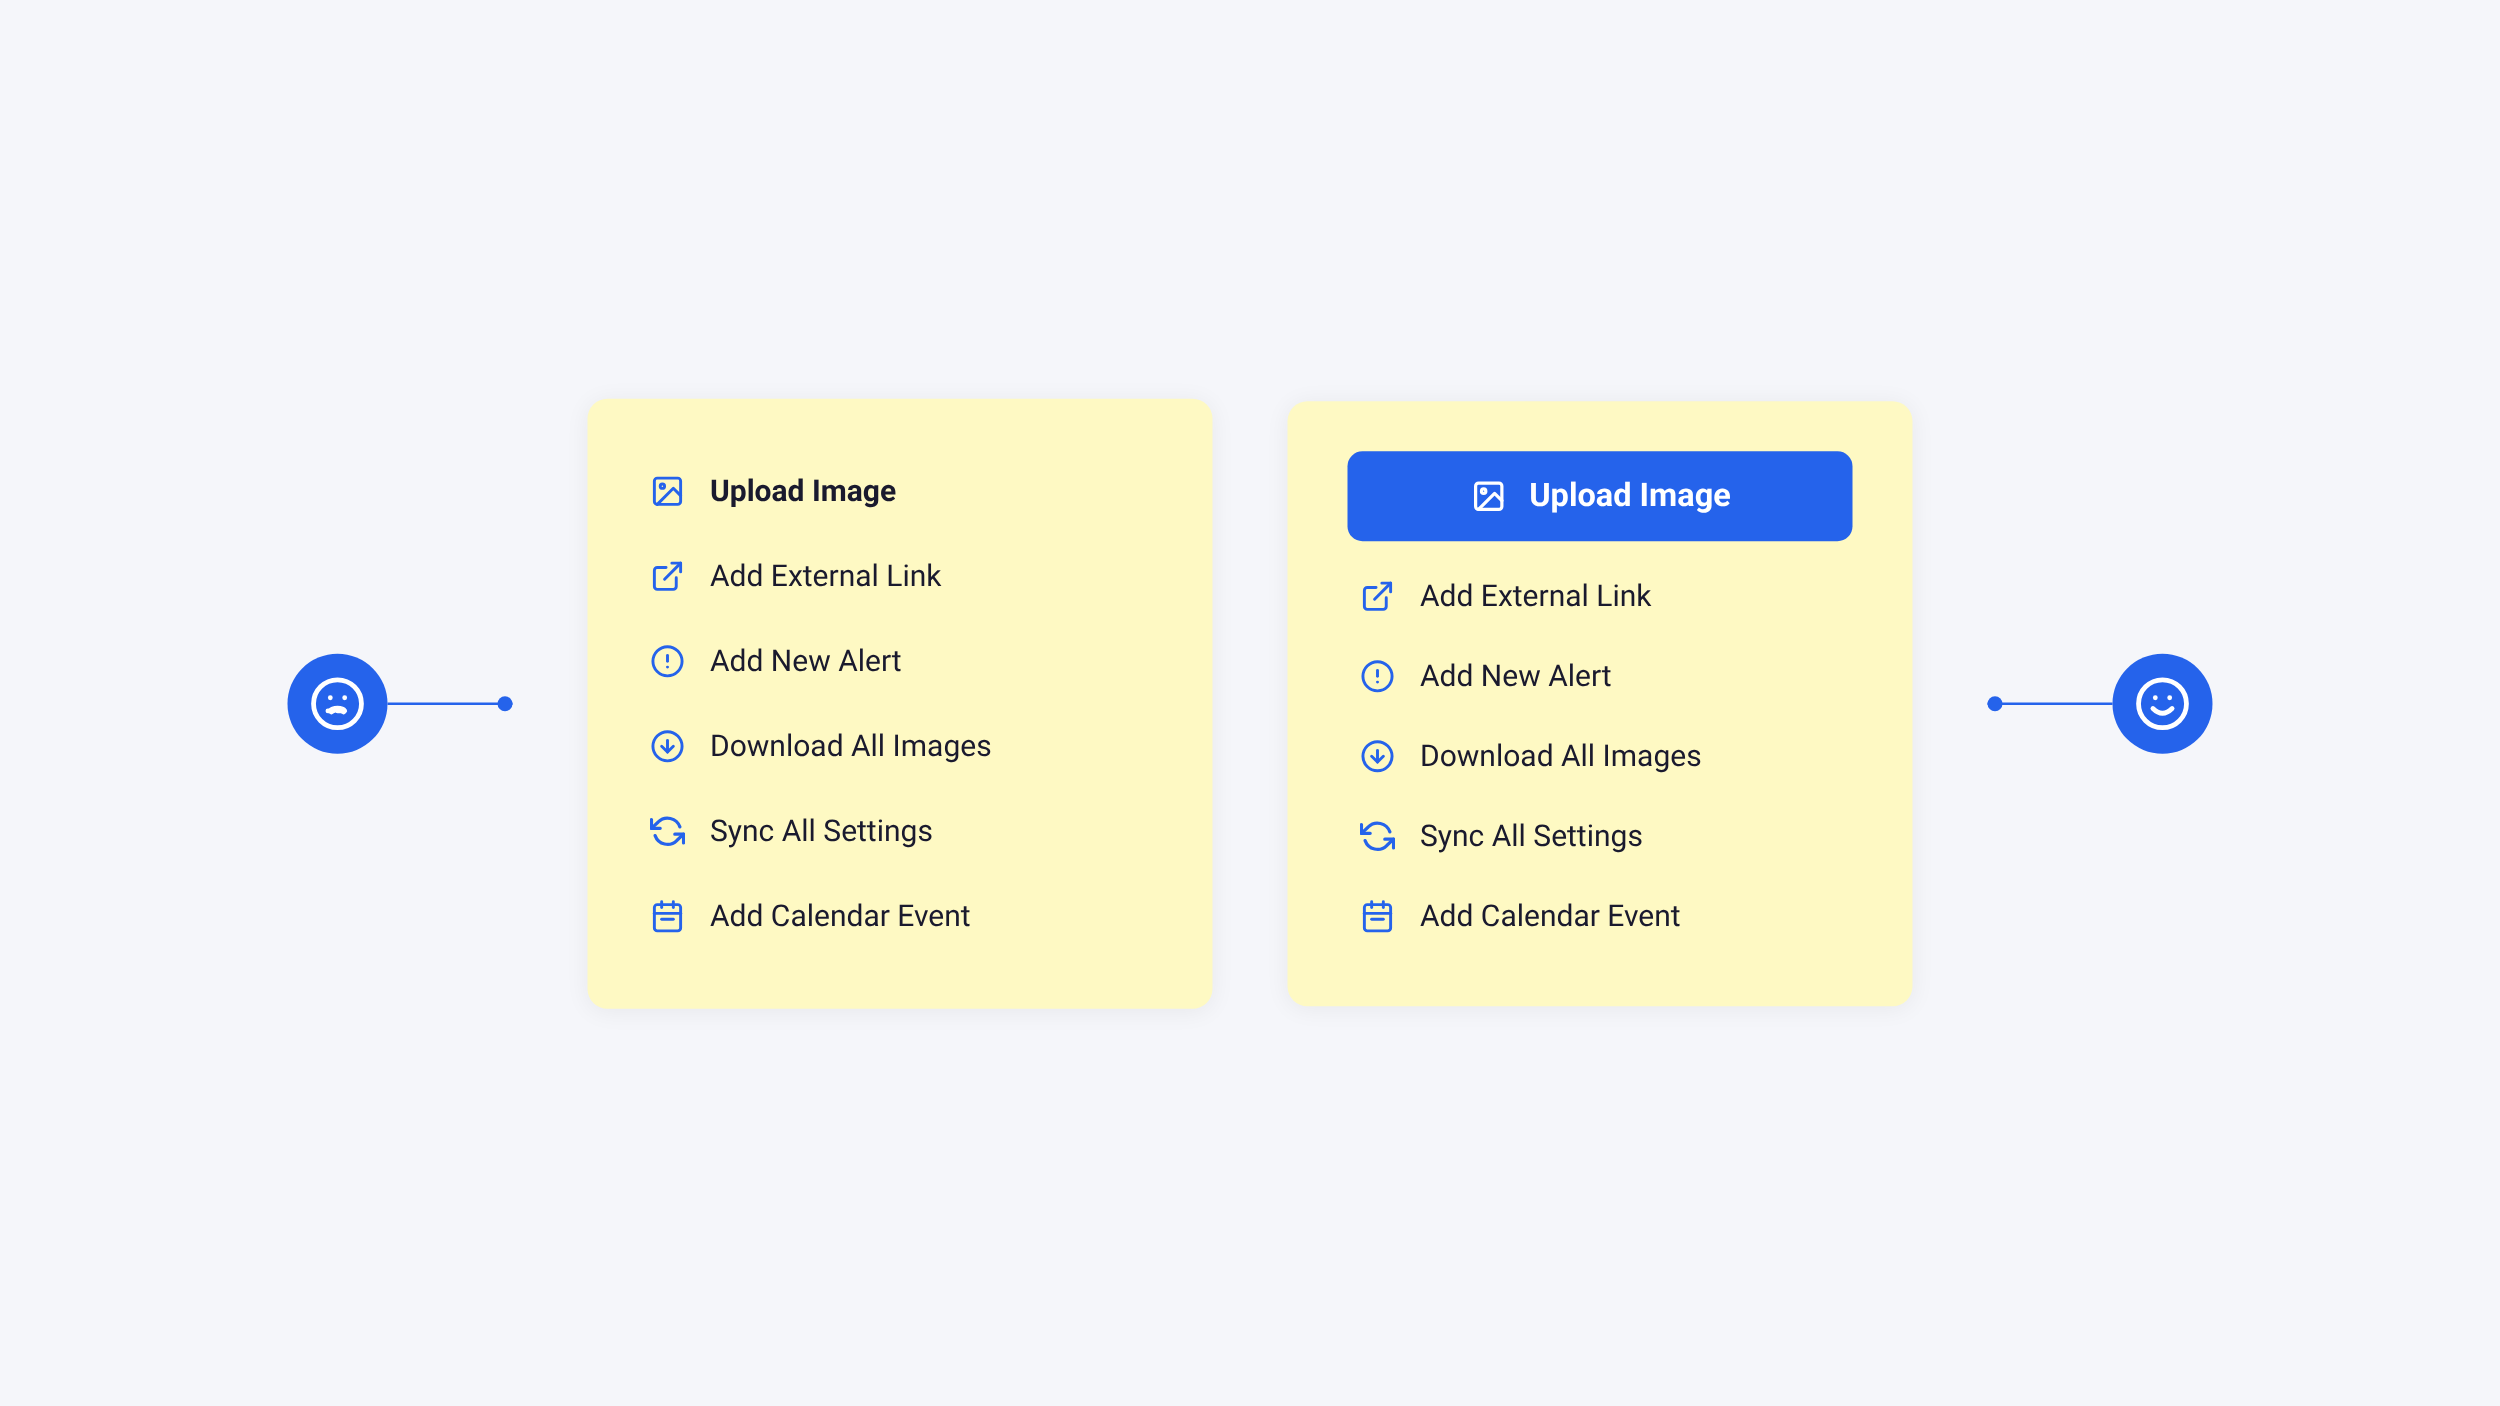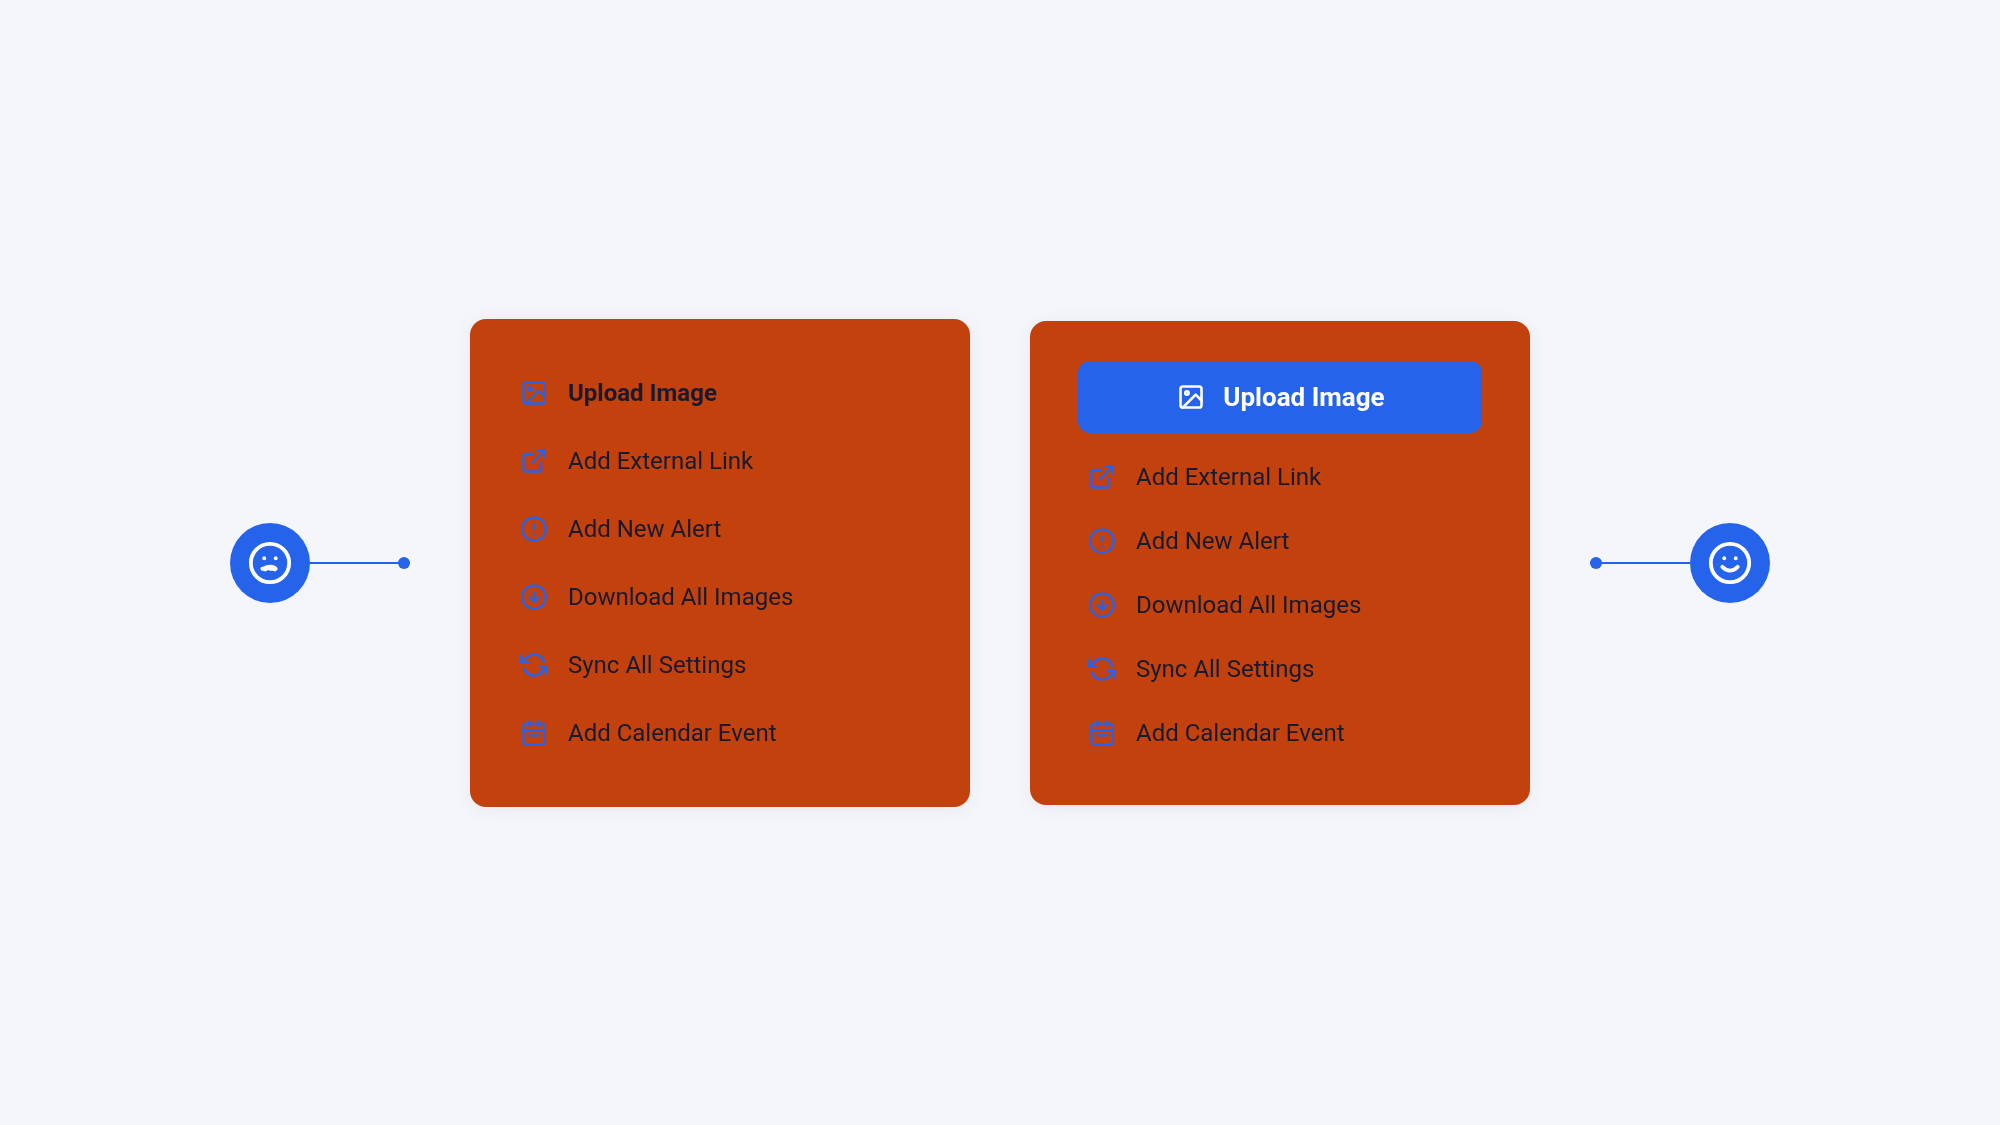--- a/index.html
+++ b/index.html
@@ -111,21 +111,21 @@
       flex-shrink: 0;
     }
 
     .happy-circle svg {
       width: 46px;
       height: 46px;
     }
 
     
     .menu-panel {
-      background-color: #c2410c;
+      background-color: #fef9c3;
       border-radius: 16px;
       padding: 40px 48px;
       min-width: 500px;
       box-shadow: 0 2px 20px rgba(0,0,0,0.06);
     }
 
     .menu-item {
       display: flex;
       align-items: center;
       gap: 18px;

